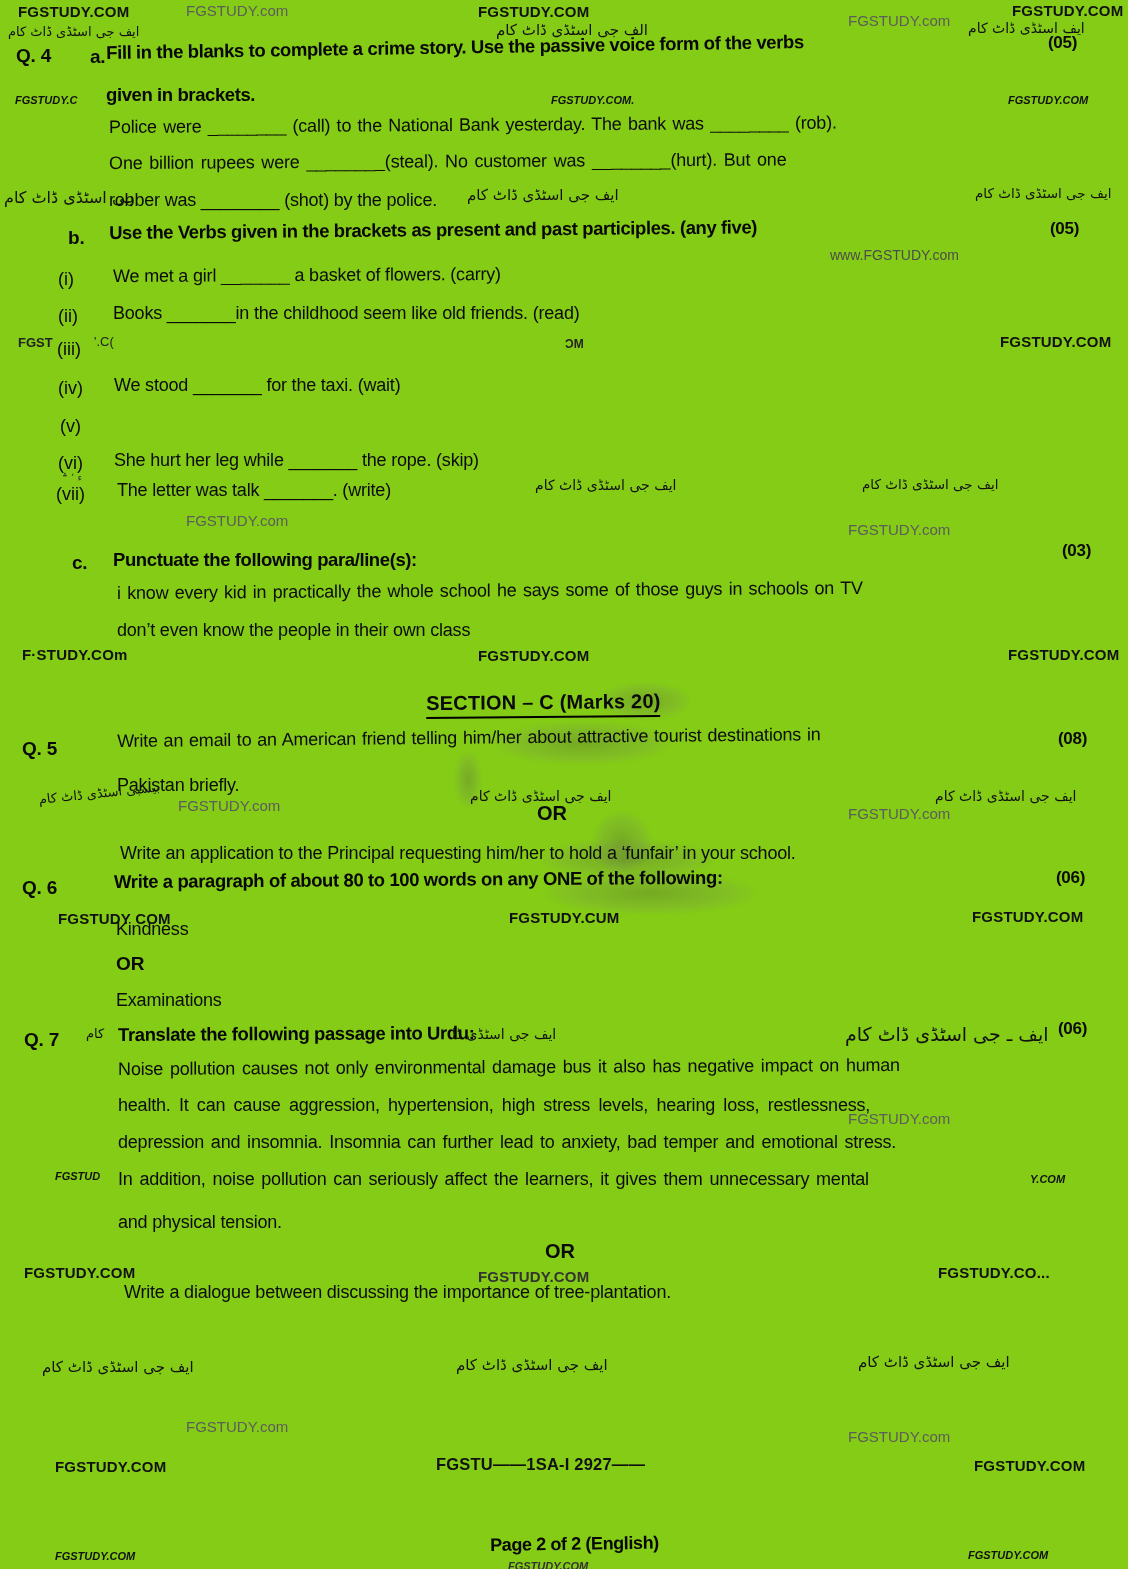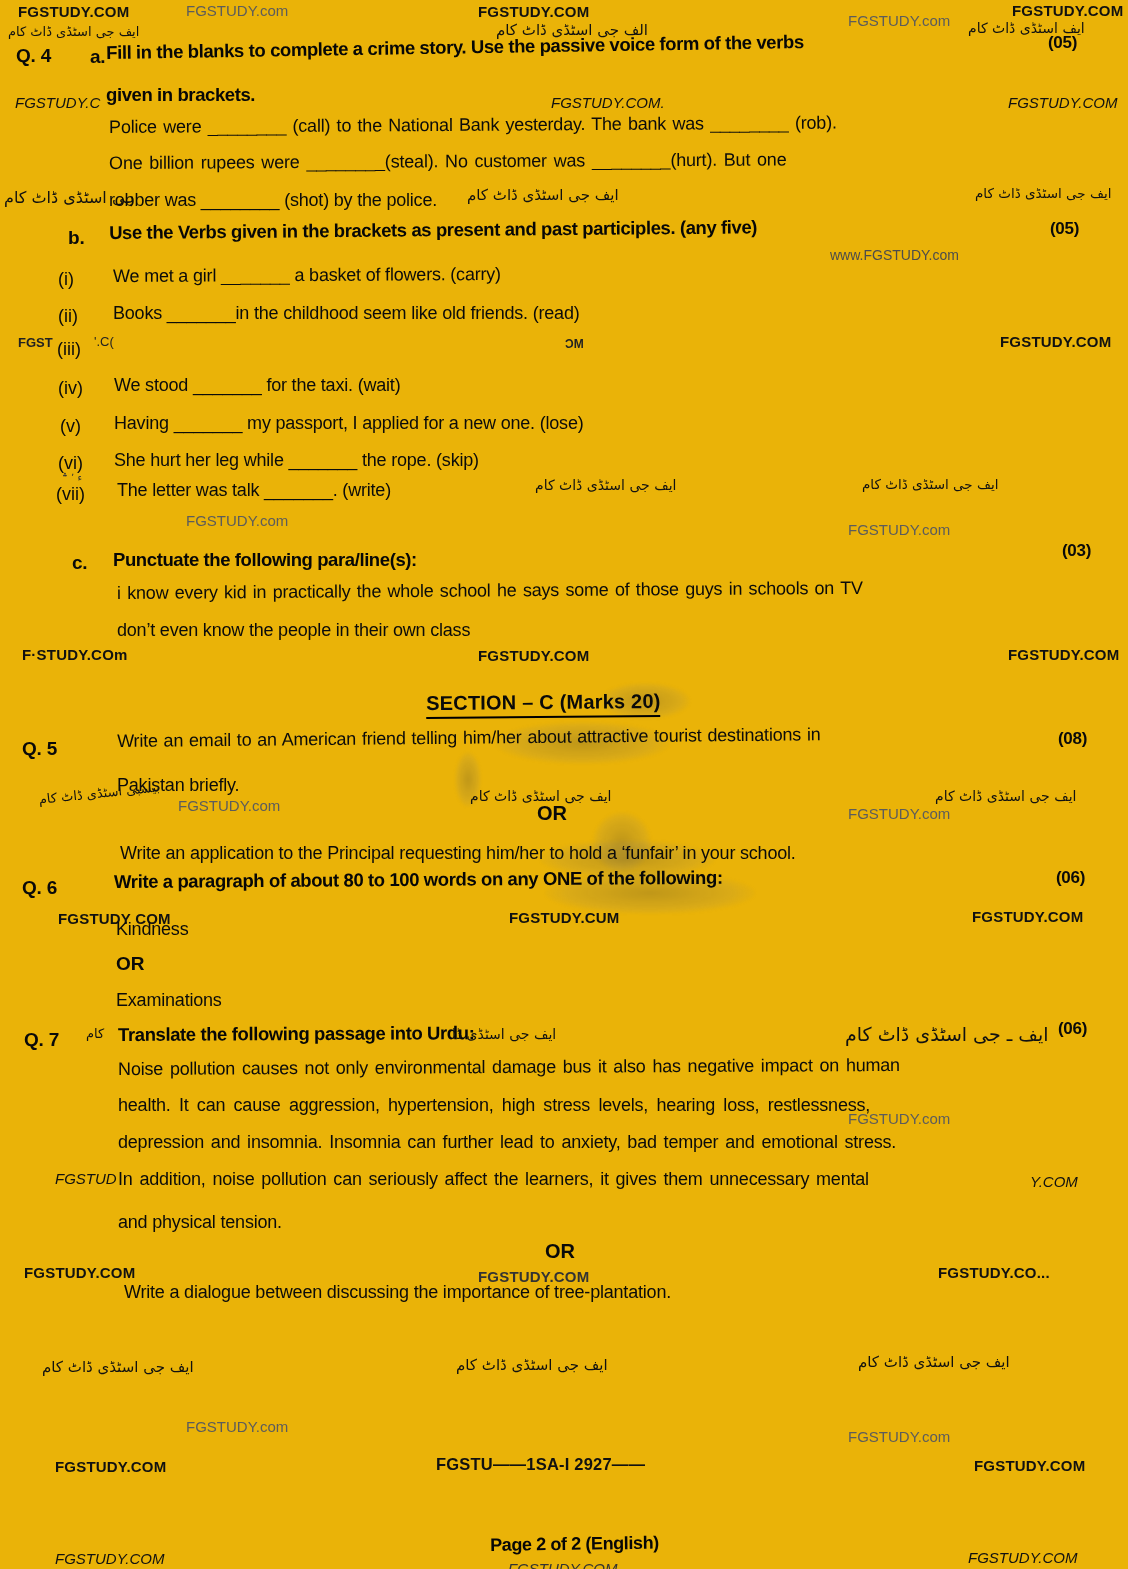--- a/index.html
+++ b/index.html
@@ -1,21 +1,21 @@
 <!DOCTYPE html>
 <html><head>
 <meta charset="utf-8">
 <style>
   html,body{margin:0;padding:0;background:#888;}
-  .page{position:relative;width:1128px;height:1569px;margin:0 auto;background:#eab308;
+  .page{position:relative;width:1128px;height:1569px;margin:0 auto;background:#84cc16;
         overflow:hidden;font-family:"Liberation Sans",sans-serif;color:#0a0a0a;}
   .abs{position:absolute;white-space:nowrap;transform-origin:left top;}
   
   .wmB{font-weight:bold;font-size:15px;letter-spacing:.2px;color:#111;}
-  .wmI{font-weight:normal;font-style:italic;font-size:15px;color:#111;}
+  .wmI{font-weight:bold;font-style:italic;font-size:11px;color:#111;}
   .wmL{font-size:15px;color:#5c5c5c;}
   .wmW{font-size:14px;color:#4c4c4c;}
   .urdu{font-family:"DejaVu Sans",sans-serif;direction:rtl;unicode-bidi:isolate;
         font-size:14px;color:#111;}
   
   .t {font-size:18px;letter-spacing:-.2px;color:#0b0b0b;}
   .b {font-size:18.5px;font-weight:bold;letter-spacing:-.4px;color:#070707;}
   .qn{font-size:19px;font-weight:bold;letter-spacing:-.2px;}
   .in{font-size:18px;}
   .mk{font-size:17px;font-weight:bold;letter-spacing:-.3px;}
@@ -74,21 +74,20 @@
   <div class="abs frag" style="left:18px;top:335px">FGST</div>
   <div class="abs in" style="left:57px;top:339px">(iii)</div>
   <div class="abs frag" style="left:94px;top:334px;font-weight:normal">'.C(</div>
   <div class="abs frag" style="left:565px;top:337px;font-size:12px">ƆM</div>
   <div class="abs wmB" style="left:1000px;top:333px">FGSTUDY.COM</div>
 
   <div class="abs in" style="left:58px;top:378px">(iv)</div>
   <div class="abs t" style="left:114px;top:375px">We stood _______ for the taxi. (wait)</div>
 
   <div class="abs in" style="left:60px;top:416px">(v)</div>
-  <div class="abs t" style="left:114px;top:413px">Having _______ my passport, I applied for a new one. (lose)</div>
 
   <div class="abs in" style="left:58px;top:453px">(vi)</div>
   <div class="abs t" style="left:114px;top:450px">She hurt her leg while _______ the rope. (skip)</div>
 
   <div class="abs urdu" style="left:62px;top:472px;font-size:10px;color:#333">ء ٬ ؞</div>
   <div class="abs in" style="left:56px;top:484px">(vii)</div>
   <div class="abs t" style="left:117px;top:480px">The letter was talk _______. (write)</div>
   <div class="abs urdu" style="left:535px;top:477px;font-size:14px">ایف جی اسٹڈی ڈاٹ کام</div>
   <div class="abs urdu" style="left:862px;top:476px;font-size:13.5px">ایف جی اسٹڈی ڈاٹ کام</div>
 

